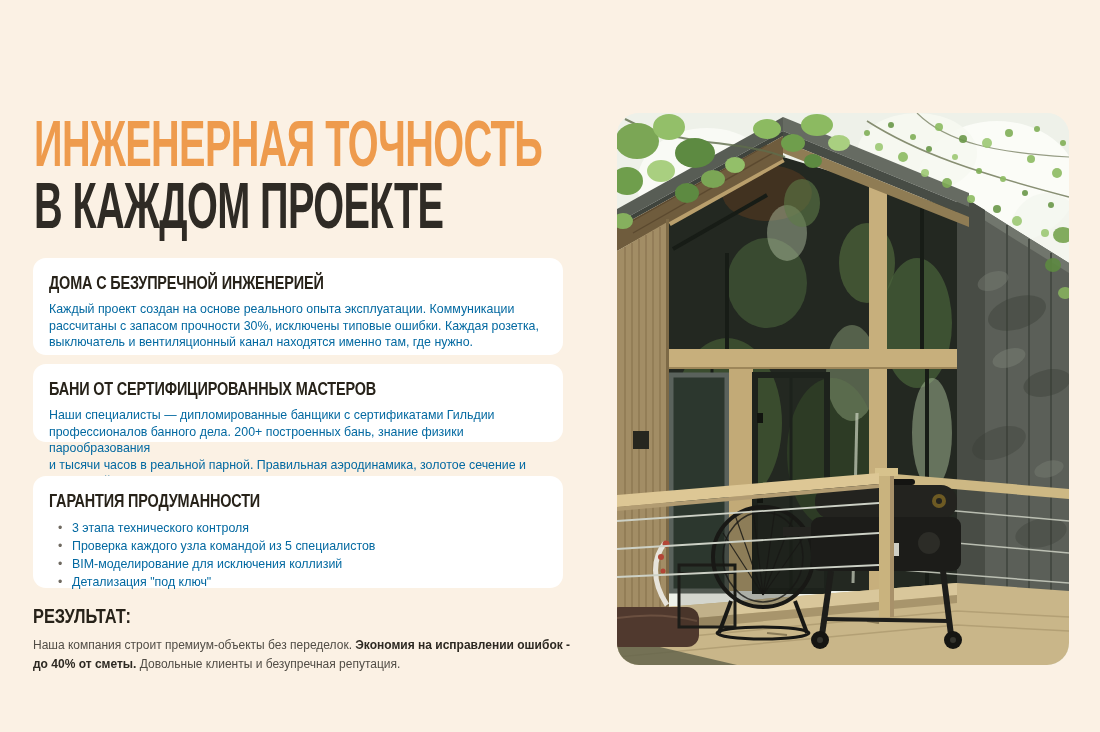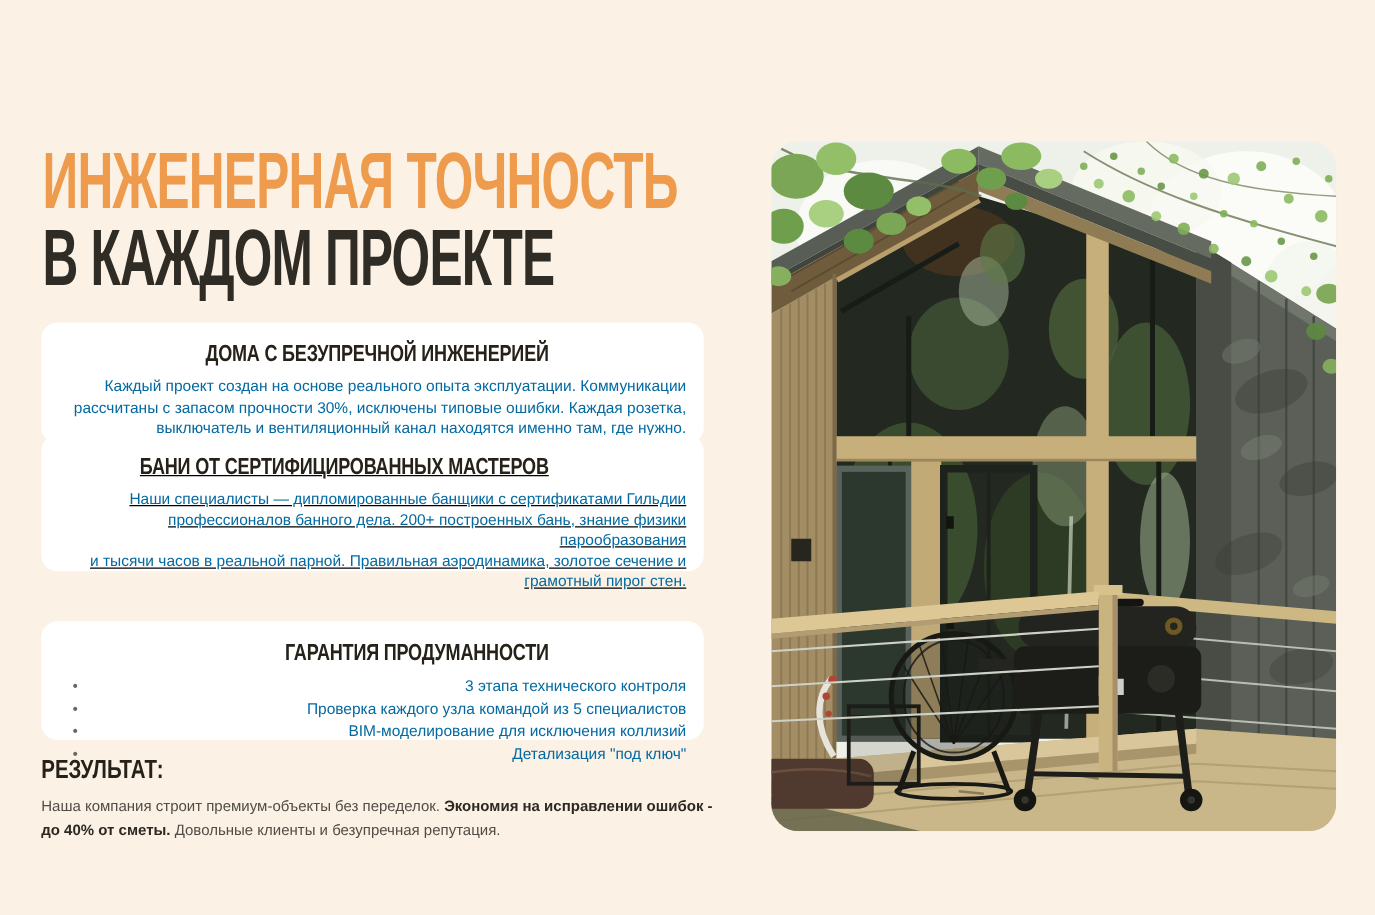--- a/index.html
+++ b/index.html
@@ -5,24 +5,24 @@
   html,body { margin:0; padding:0; }
   body { width:1100px; height:732px; background:#fbf1e4; font-family:"Liberation Sans", sans-serif; }
   .slide { position:relative; width:1100px; height:732px; background:#fbf1e4; overflow:hidden;margin-top:24px; }
 
   .hero-line { position:absolute; left:34px; line-height:1; font-weight:700; white-space:nowrap;
                transform:scaleX(.62); transform-origin:0 0; letter-spacing:-1px; font-size:64px; }
   .hero-line1 { top:88px; color:#ee9b4d; }
   .hero-line2 { top:150px; color:#2f2b25; }
 
   .card { position:absolute; left:33px; width:530px; background:#ffffff; border-radius:13px;
-          padding:14px 14px 12px 16px; box-sizing:border-box;text-align:right; }
+          padding:14px 14px 12px 16px; box-sizing:border-box; }
   .card1 { top:234px; height:97px; }
-  .card2 { top:324px; height:109px;text-decoration:underline; }
-  .card3 { top:473px; height:95px; }
+  .card2 { top:340px; height:78px; }
+  .card3 { top:452px; height:112px; }
   .card h2 { margin:0 0 7px 0; font-size:18.5px; font-weight:700; color:#272219; white-space:nowrap;
              transform:scaleX(.78); transform-origin:0 50%; letter-spacing:-0.2px; }
   .card-body { margin:0; font-size:12.4px; line-height:16.6px; color:#0369a1; white-space:pre-line; }
 
   .bullets { margin:2px 0 0 0; padding:0; list-style:none; }
   .bullets li { position:relative; font-size:12.4px; line-height:18px; color:#0369a1; padding-left:23px; }
   .bullets li::before { content:"•"; position:absolute; left:9px; color:#6e6960; }
 
   .result { position:absolute; left:33px; top:580px; width:585px; }
   .result h2 { margin:0 0 8px 0; font-size:21px; font-weight:700; color:#272219; white-space:nowrap;

